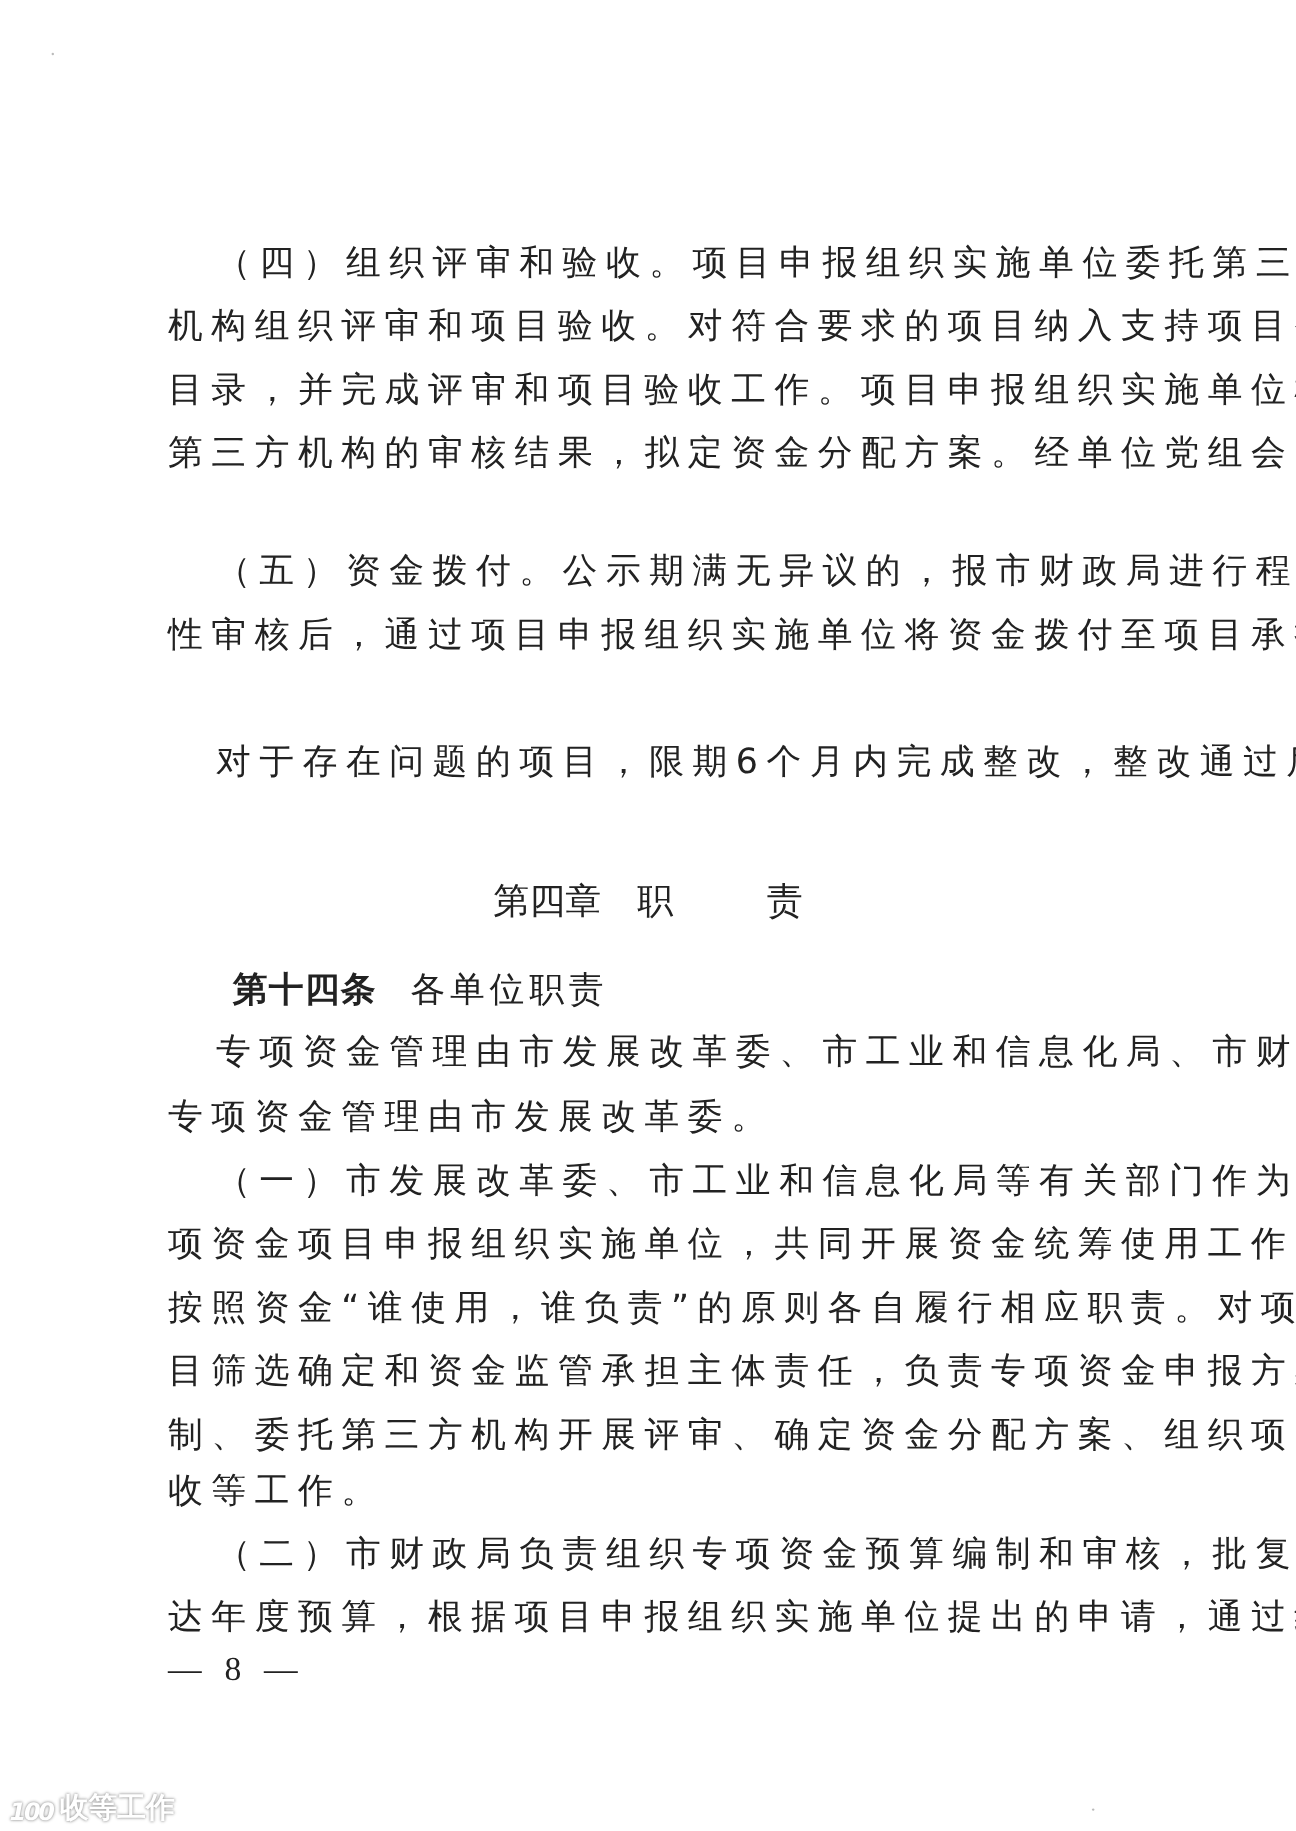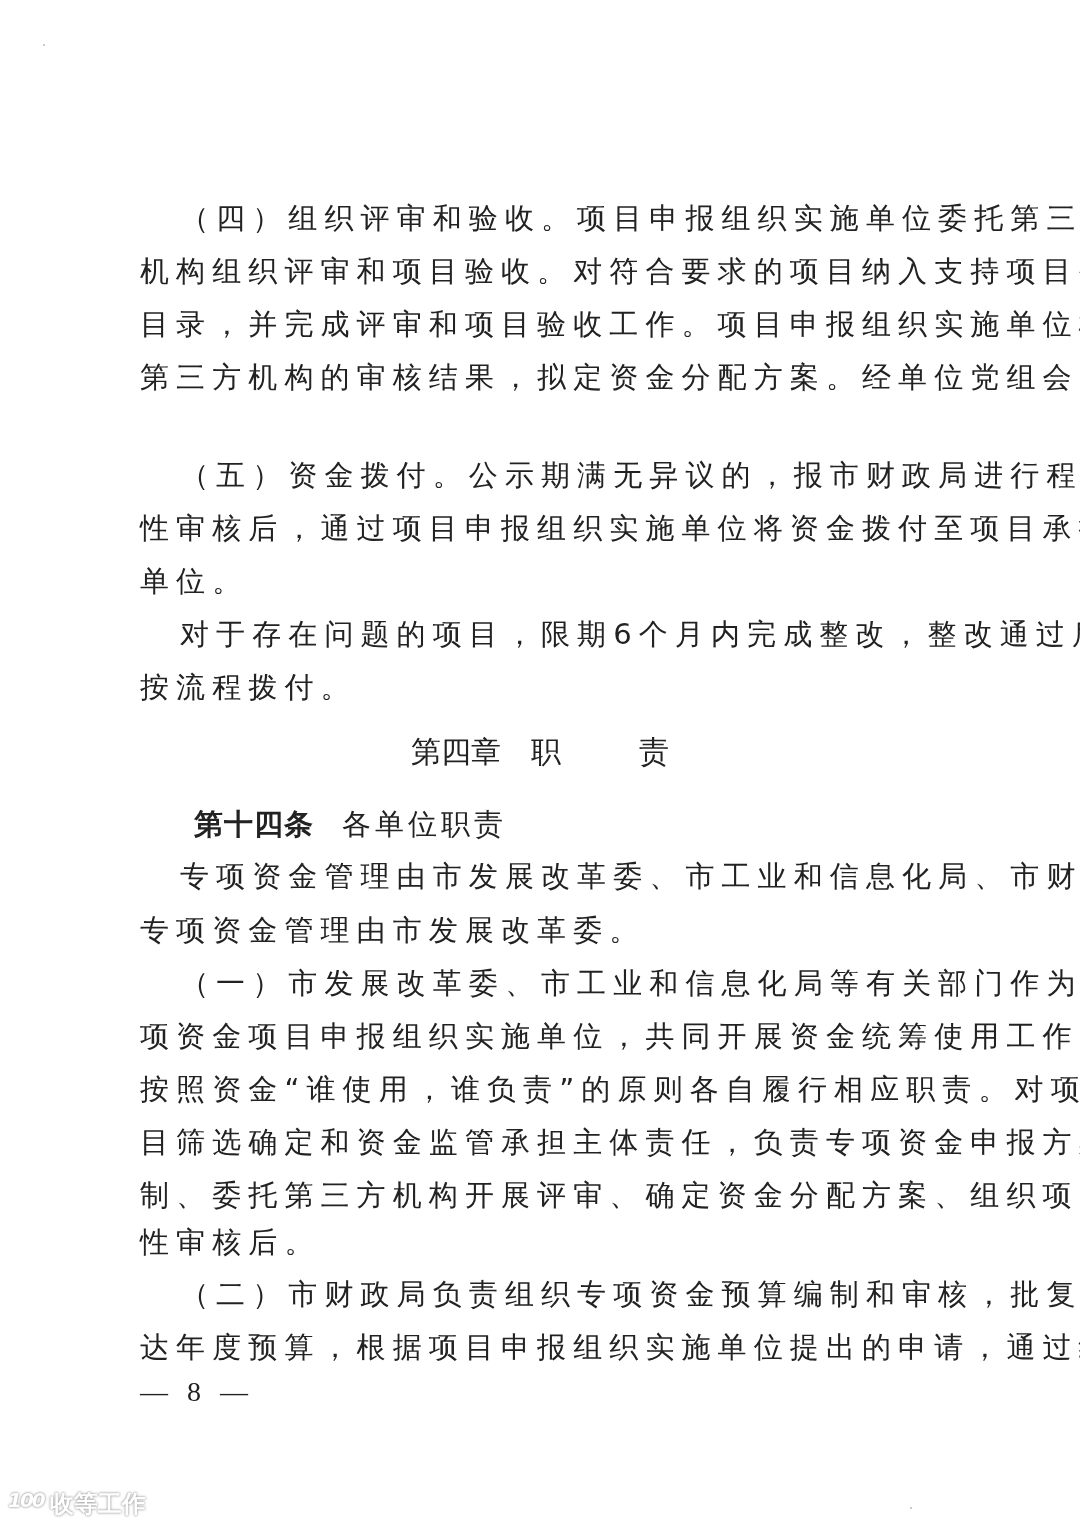--- a/index.html
+++ b/index.html
@@ -27,61 +27,59 @@
     font-family: "DejaVu Sans", "Liberation Sans", sans-serif; white-space: nowrap;
   }
   .article .num { font-weight: bold; letter-spacing: 1px; }
   .article .gap { display: inline-block; width: 28px; }
   .article .title { letter-spacing: 4px; }
   .pagenum {
     position: absolute; left: 140px; top: 1372px; font-size: 28px; line-height: 40px;
     font-family: "Liberation Serif", "DejaVu Serif", serif; letter-spacing: 6px;
   }
   .watermark {
-    position: absolute; left: 8px; top: 1488px; height: 34px; display: flex; align-items: flex-start;
+    position: absolute; left: 8px; top: 1488px; height: 34px; display: flex; align-items: flex-end;
     color: #ffffff; font-family: "DejaVu Sans", sans-serif; font-size: 24px; font-weight: bold;
     text-shadow: 0 0 2px #9a9a9a, 0 0 3px #b0b0b0;
   }
   .wm-logo { font-size: 20px; letter-spacing: -2px; margin-right: 6px; font-style: italic; }
   .speck { position: absolute; width: 2px; height: 2px; background: #bbbbbb; border-radius: 1px; }
 </style>
 </head>
 <body>
 
 <div class="page">
 
   <div class="line indent" style="top:198px">（四）组织评审和验收。项目申报组织实施单位委托第三方</div>
   <div class="line" style="top:251px">机构组织评审和项目验收。对符合要求的项目纳入支持项目备选</div>
   <div class="line" style="top:304px">目录，并完成评审和项目验收工作。项目申报组织实施单位根据</div>
   <div class="line" style="top:357px">第三方机构的审核结果，拟定资金分配方案。经单位党组会同意</div>
 
   <div class="line indent" style="top:455px">（五）资金拨付。公示期满无异议的，报市财政局进行程序</div>
   <div class="line" style="top:508px">性审核后，通过项目申报组织实施单位将资金拨付至项目承担</div>
-  <div class="line" style="top:561px">单位。</div>
 
   <div class="line indent" style="top:614px">对于存在问题的项目，限期6个月内完成整改，整改通过后</div>
-  <div class="line" style="top:667px">按流程拨付。</div>
 
   <div class="chapter">
     <span>第四章</span><span class="ch-gap1"></span><span>职</span><span class="ch-gap2"></span><span>责</span>
   </div>
 
   <div class="article">
     <span class="num">第十四条</span><span class="gap"></span><span class="title">各单位职责</span>
   </div>
 
   <div class="line indent" style="top:856px">专项资金管理由市发展改革委、市工业和信息化局、市财政</div>
   <div class="line" style="top:910px">专项资金管理由市发展改革委。</div>
 
   <div class="line indent" style="top:963px">（一）市发展改革委、市工业和信息化局等有关部门作为专</div>
   <div class="line" style="top:1016px">项资金项目申报组织实施单位，共同开展资金统筹使用工作，并</div>
   <div class="line" style="top:1069px">按照资金“谁使用，谁负责”的原则各自履行相应职责。对项</div>
   <div class="line" style="top:1122px">目筛选确定和资金监管承担主体责任，负责专项资金申报方案编</div>
   <div class="line" style="top:1175px">制、委托第三方机构开展评审、确定资金分配方案、组织项目验</div>
-  <div class="line" style="top:1222px">性审核后。</div>
+  <div class="line" style="top:1222px">收等工作。</div>
 
   <div class="line indent" style="top:1274px">（二）市财政局负责组织专项资金预算编制和审核，批复下</div>
   <div class="line" style="top:1327px">达年度预算，根据项目申报组织实施单位提出的申请，通过组织</div>
 
   <div class="pagenum">— 8 —</div>
 
   <div class="watermark">
     <span class="wm-logo">100</span>
     <span>收等工作</span>
   </div>

